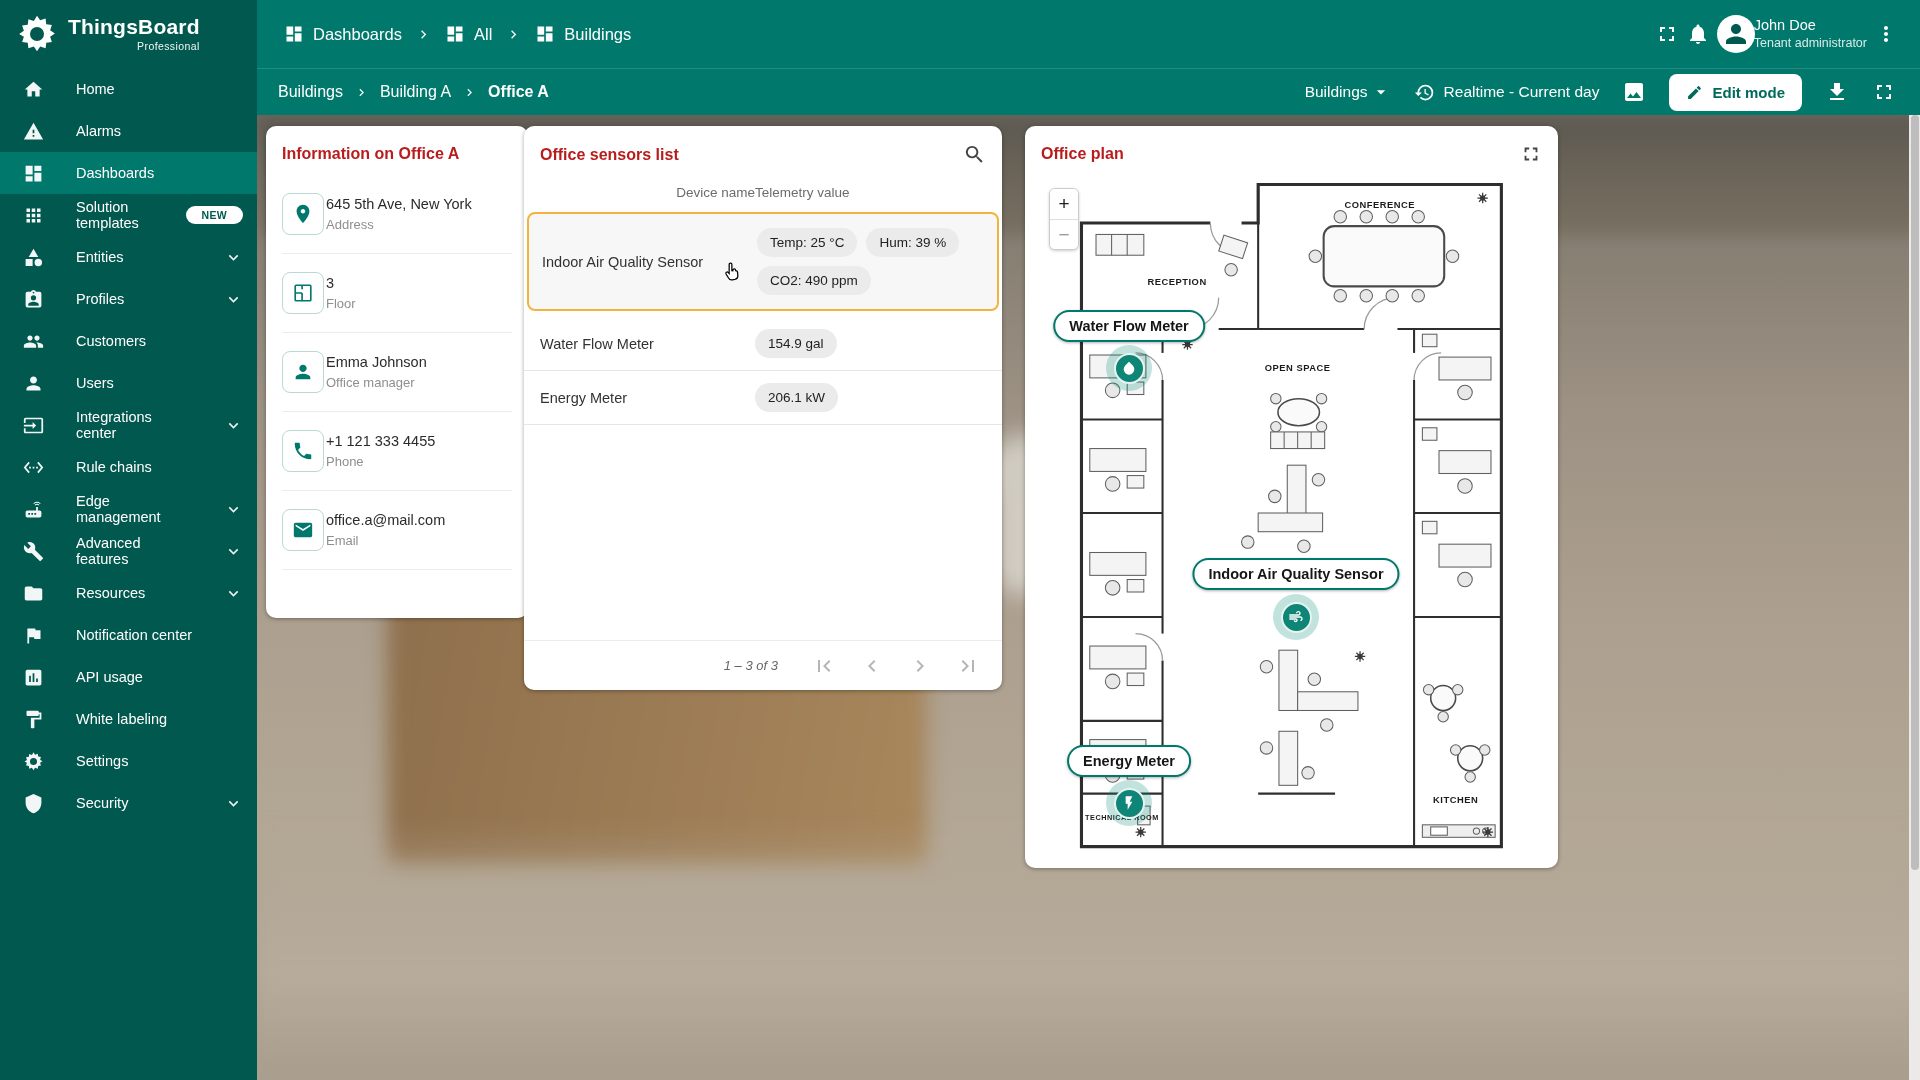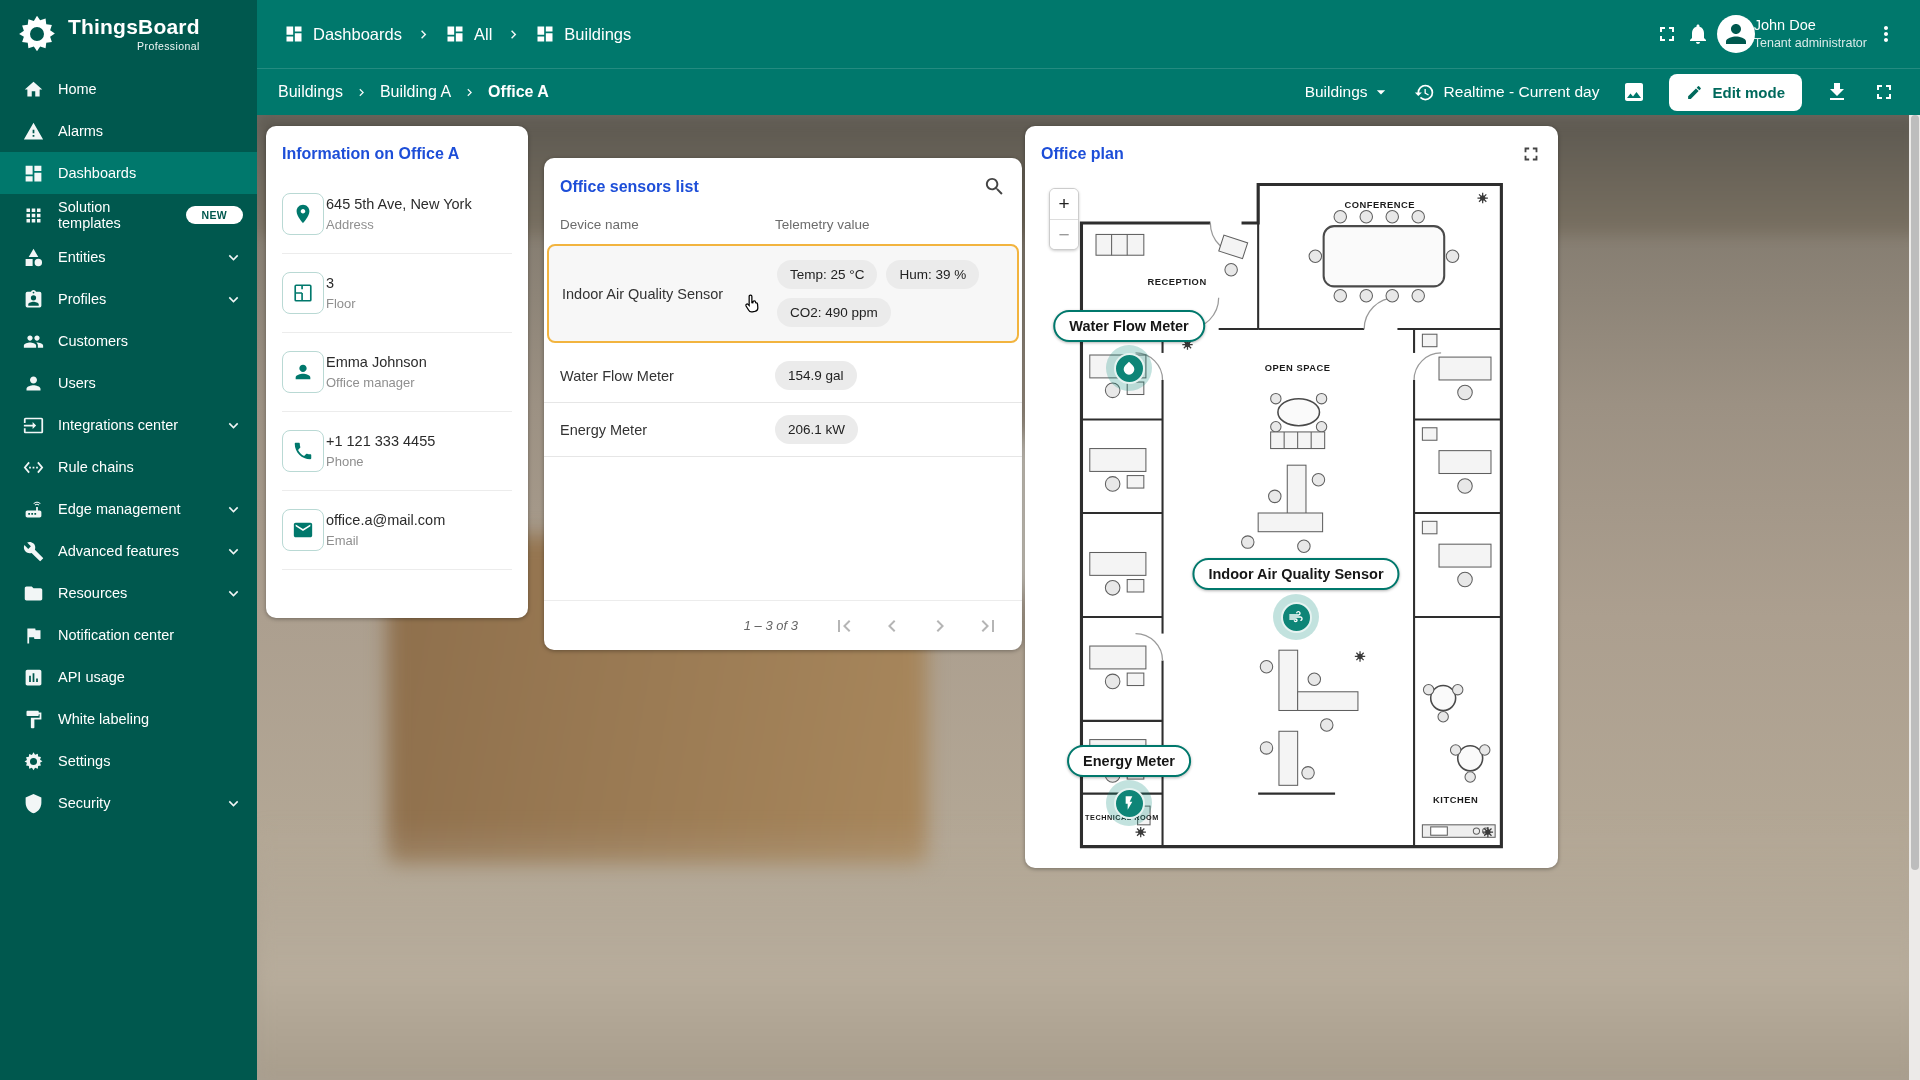--- a/index.html
+++ b/index.html
@@ -9,21 +9,21 @@
 
   
   .sidebar { width:257px; background:#00584e; color:#fff; display:flex; flex-direction:column; flex-shrink:0; }
   .logo-area { height:68px; display:flex; align-items:center; gap:10px; padding:0 16px; cursor:pointer; }
   .logo-glyph { width:42px; height:42px; display:flex; color:#fff; }
   .logo-glyph svg { width:100%; height:100%; }
   .logo-txt { display:flex; flex-direction:column; align-items:flex-end; }
   .logo-title { font-size:21px; font-weight:700; letter-spacing:.2px; line-height:1.05; }
   .logo-sub { font-size:10.5px; opacity:.95; letter-spacing:.4px; margin-top:2px; }
   .nav { flex:1; }
-  .nav-item { height:42px; display:flex; align-items:center; gap:14px; padding:0 14px 0 23px; font-size:14.5px; cursor:pointer; }
+  .nav-item { height:42px; display:flex; align-items:center; gap:32px; padding:0 14px 0 23px; font-size:14.5px; cursor:pointer; }
   .nav-item.active { background:#00786c; }
   .icon { display:inline-flex; }
   .icon svg { width:100%; height:100%; display:block; }
   .nav-item > .icon { width:21px; height:21px; opacity:.95; flex-shrink:0; }
   .badge { margin-left:auto; background:#fff; color:#00584e; font-size:10.5px; font-weight:700; padding:3px 16px; border-radius:10px; letter-spacing:.3px; }
   .chev { margin-left:auto; width:19px !important; height:19px !important; opacity:.9; }
 
   
   .main { flex:1; display:flex; flex-direction:column; min-width:0; }
   .top-header { height:68px; background:#00786c; display:flex; align-items:center; padding:0 22px 0 27px; color:#fff; flex-shrink:0; }
@@ -58,36 +58,36 @@
   .bg-blob { position:absolute; }
   .blob-ceiling { left:0; top:0; width:100%; height:120px; background:linear-gradient(#5b574f,#786f60); filter:blur(7px); opacity:.9; }
   .blob-desk1 { left:130px; top:420px; width:540px; height:330px; background:linear-gradient(100deg,#8e6f4c,#a8875c); border-radius:12px; filter:blur(10px); }
   .blob-desk2 { left:420px; top:380px; width:310px; height:90px; background:#7b6247; filter:blur(12px); }
   .blob-chair1 { left:420px; top:300px; width:110px; height:190px; background:#3c3b38; border-radius:50px; filter:blur(10px); }
   .blob-chair2 { left:600px; top:290px; width:100px; height:180px; background:#454440; border-radius:50px; filter:blur(10px); }
   .blob-chairw { left:720px; top:320px; width:120px; height:160px; background:#d9d5cc; border-radius:50px; filter:blur(12px); opacity:.85; }
   .blob-floor { left:0; bottom:0; width:100%; height:260px; background:linear-gradient(180deg,rgba(0,0,0,0),#b7ac9b 60%,#a89d8c); filter:blur(8px); }
 
   .card { position:absolute; background:#fff; border-radius:10px; box-shadow:0 1px 4px rgba(0,0,0,.35); z-index:2; }
-  .card-title { font-size:16px; font-weight:600; color:#1d4ed8; }
+  .card-title { font-size:16px; font-weight:600; color:#b91c1c; }
 
   
   .info-card { left:9px; top:11px; width:262px; height:492px; }
   .info-card .card-title { padding:19px 16px 12px; }
   .info-row { display:flex; align-items:center; gap:2px; margin:0 16px; padding:18px 0; border-bottom:1px solid #ececec; }
   .icon-box { width:42px; height:42px; flex-shrink:0; border:1px solid #b9d9d4; border-radius:8px; color:#00786c; display:flex; align-items:center; justify-content:center; }
   .icon-box .icon { width:22px; height:22px; }
   .row-value { font-size:14.5px; color:#2b2b2b; margin-bottom:5px; }
   .row-label { font-size:13px; color:#8f8f8f; }
 
   
-  .sensors-card { left:287px; top:11px; width:478px; height:492px;margin-top:32px; }
+  .sensors-card { left:267px; top:11px; width:478px; height:564px; }
   .sensors-header { display:flex; align-items:center; justify-content:space-between; padding:17px 16px 10px; }
   .search-btn { width:23px; height:23px; color:#444; cursor:pointer; display:inline-flex; }
-  .table-head { display:flex; padding:9px 16px 10px; color:#6c6c6c; font-size:13.5px; }
+  .table-head { display:flex; padding:9px 16px 10px; color:#6c6c6c; font-size:13.5px;text-align:right; }
   .col-name { width:215px; flex-shrink:0; }
   .sensor-row { display:flex; align-items:center; padding:12px 16px; }
   .sensor-row .sensor-name { width:215px; flex-shrink:0; font-size:14.5px; color:#333; padding-right:10px; }
   .chips { display:flex; flex-wrap:wrap; gap:9px; flex:1; }
   .chip { background:#ebebeb; border-radius:16px; padding:7px 13px; font-size:13.5px; color:#222; white-space:nowrap; }
   .sensor-row.highlighted { border:2px solid #F2B43F; border-radius:8px; background:#f7f7f7; margin:2px 3px 6px; padding:14px 13px; }
   .sensor-row:not(.highlighted) { border-bottom:1px solid #e6e6e6; }
   .paginator { position:absolute; left:0; right:0; bottom:0; height:50px; border-top:1px solid #ececec; display:flex; align-items:center; justify-content:flex-end; gap:24px; padding:0 22px; color:#666; }
   .page-label { font-size:13px; margin-right:10px;font-style:italic; }
   .pg-btn { width:24px; height:24px; color:#b5b5b5; cursor:pointer; display:inline-flex; }

